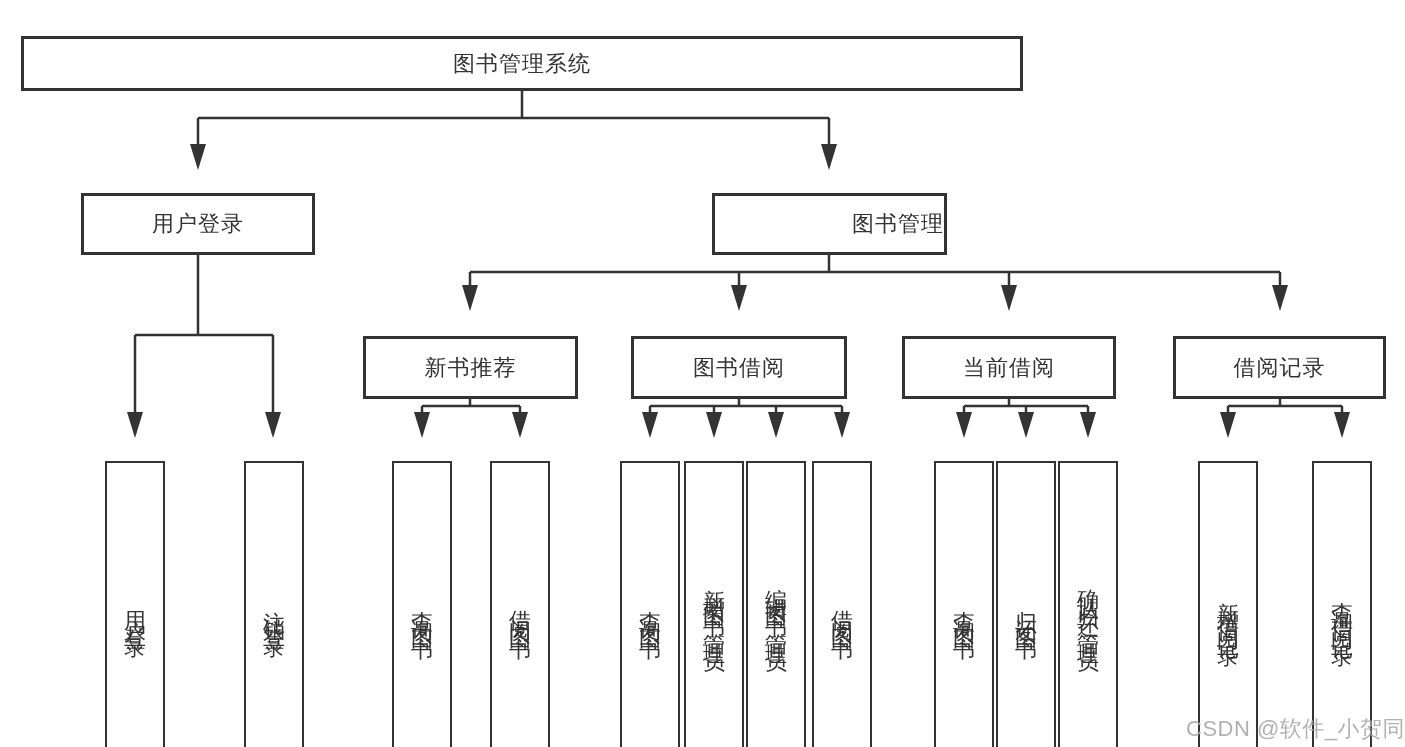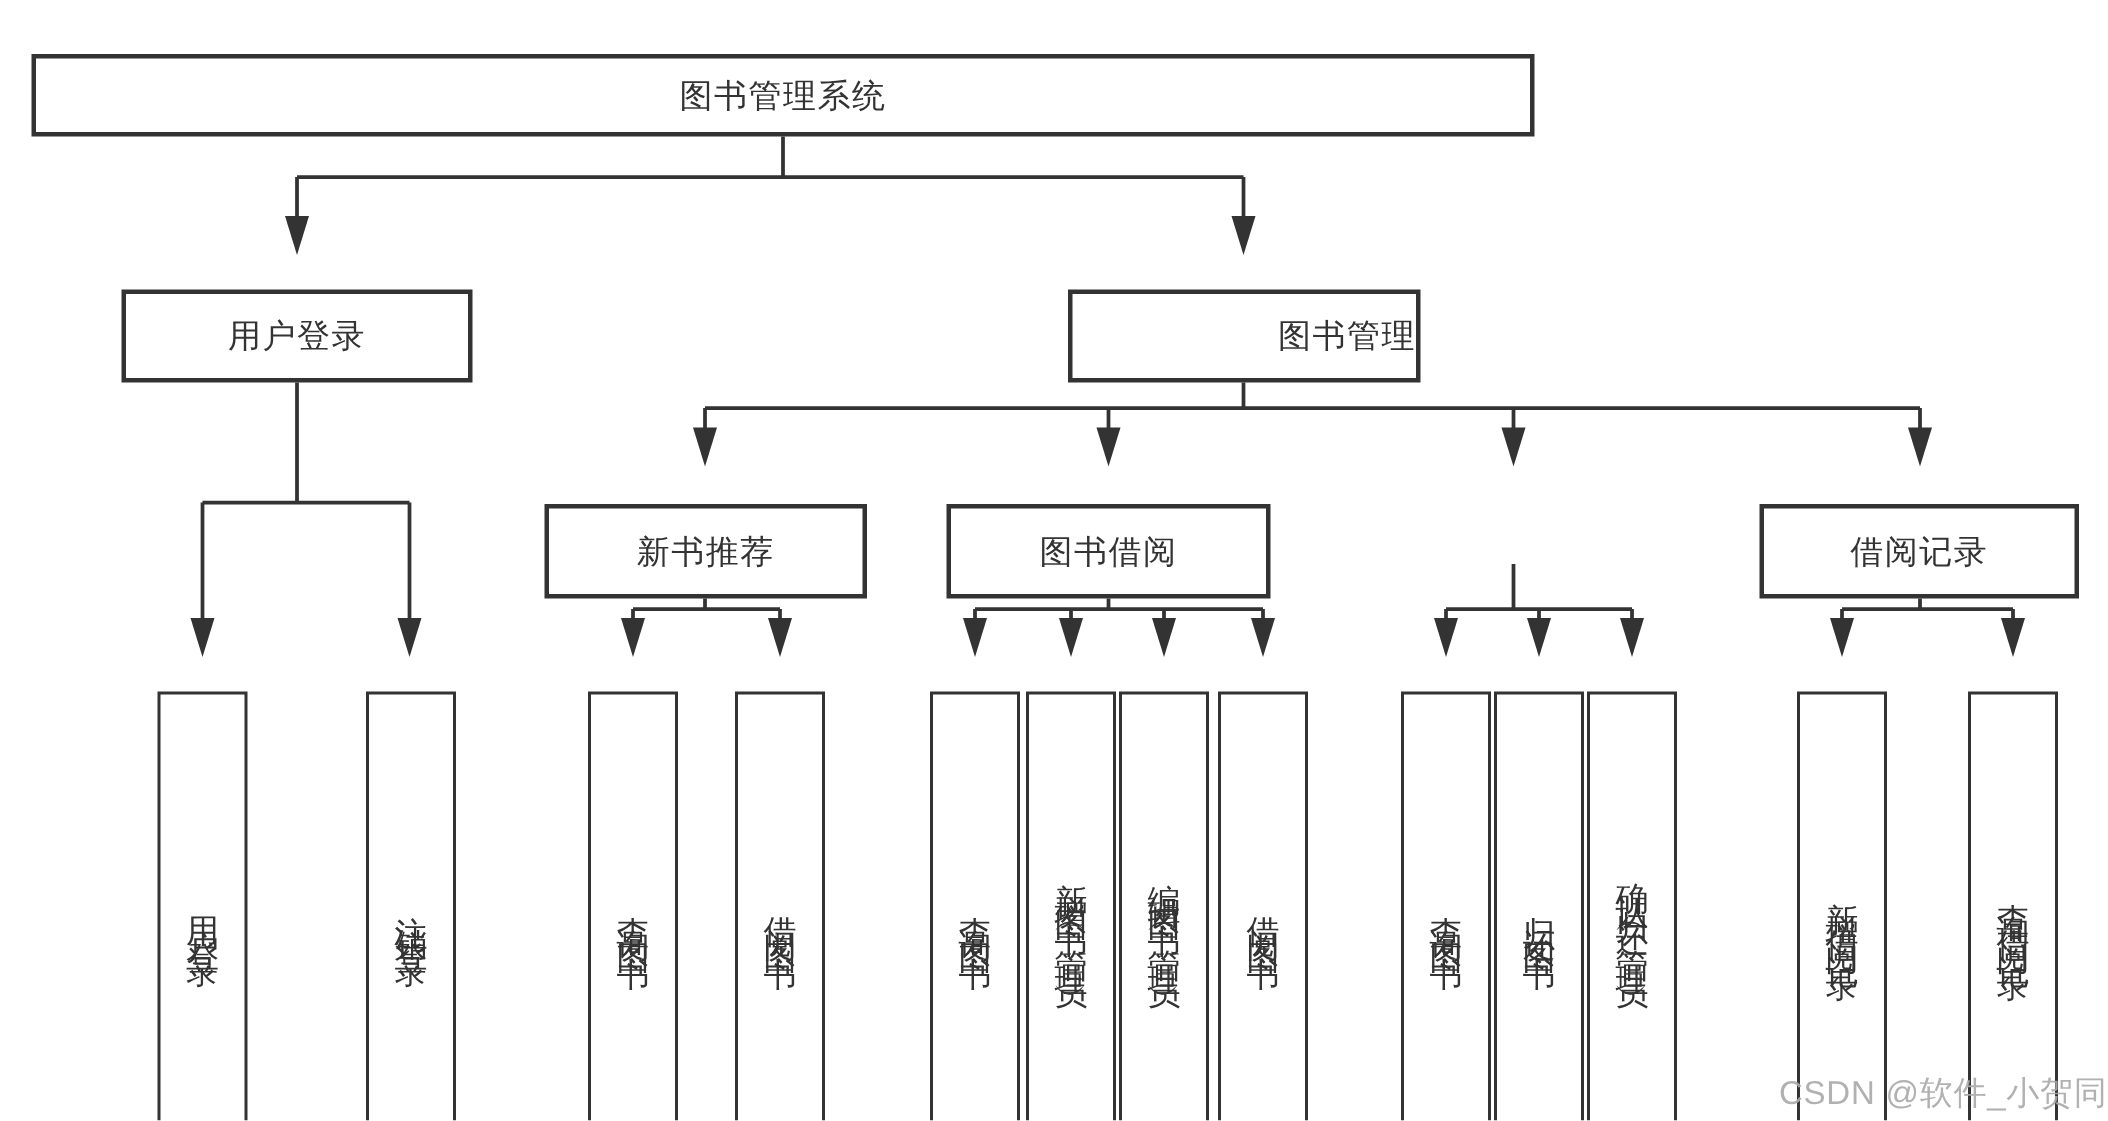--- a/index.html
+++ b/index.html
@@ -109,20 +109,23 @@
   <div class="node" style="left:712px; top:170px; width:235px; height:62px;justify-content:flex-end;">
     <span class="hlabel">图书管理</span>
   </div>
 
   <div class="node" style="left:363px; top:313px; width:215px; height:63px;">
     <span class="hlabel">新书推荐</span>
   </div>
   <div class="node" style="left:631px; top:313px; width:216px; height:63px;">
     <span class="hlabel">图书借阅</span>
   </div>
+  <div class="node" style="left:902px; top:313px; width:214px; height:63px;">
+    <span class="hlabel">当前借阅</span>
+  </div>
   <div class="node" style="left:1173px; top:313px; width:213px; height:63px;">
     <span class="hlabel">借阅记录</span>
   </div>
 
   <div class="node leaf" style="left:105px; top:438px; width:60px; height:300px;">
     <span class="vlabel">用户登录</span>
   </div>
   <div class="node leaf" style="left:244px; top:438px; width:60px; height:300px;">
     <span class="vlabel">注销登录</span>
   </div>

